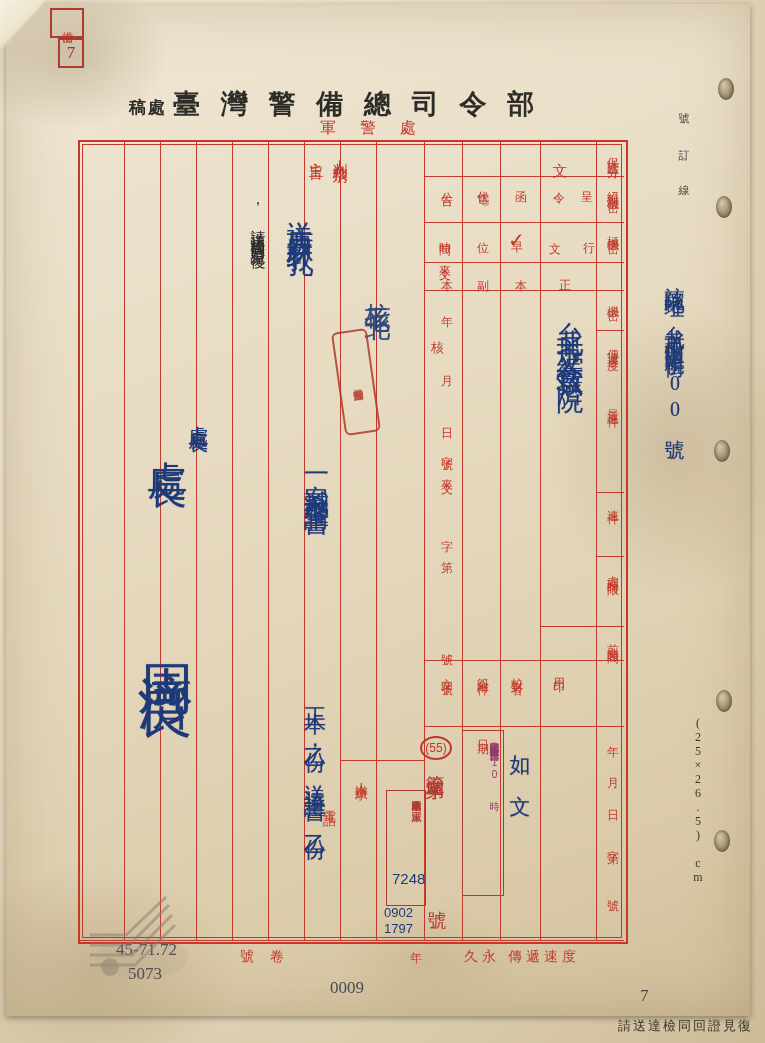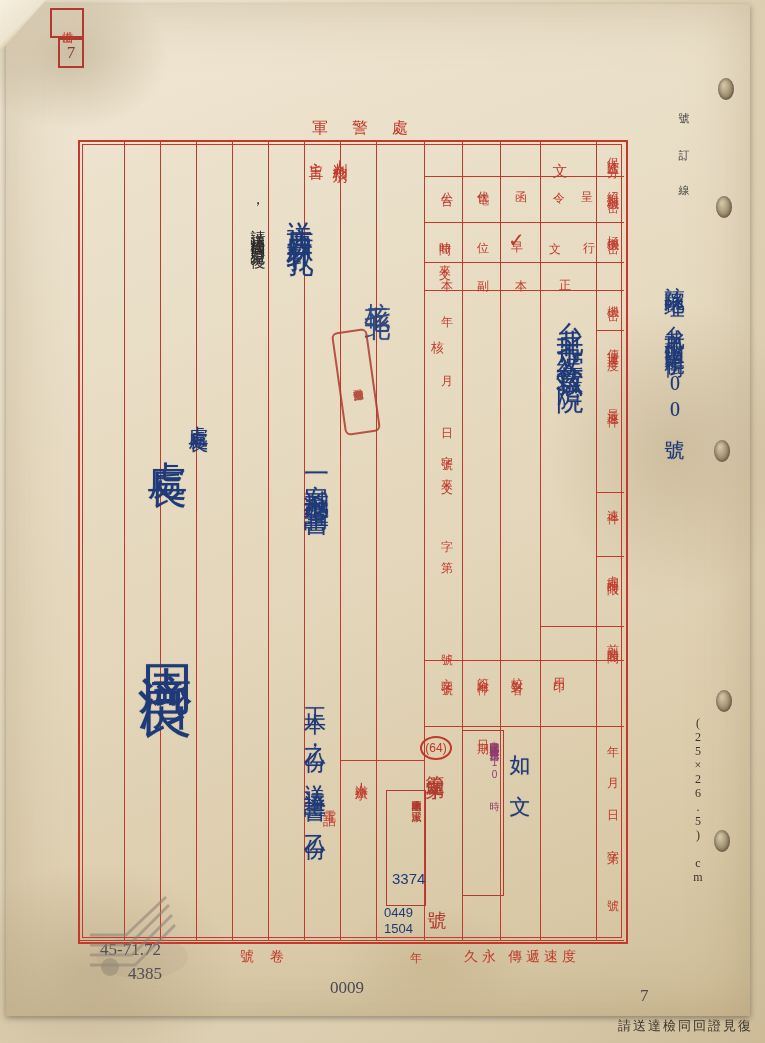--- a/index.html
+++ b/index.html
@@ -28,21 +28,21 @@
     background:radial-gradient(ellipse at 35% 30%,#d9cbab,#9d8c6d 60%,#6f6146 100%);
     box-shadow:inset 0 0 4px rgba(0,0,0,.5);}
   
   .title{
     position:absolute;left:100px;top:86px;width:470px;
     font-family:"Liberation Serif", serif;font-weight:bold;color:#2e2c28;
     font-size:27px;letter-spacing:7px;text-align:center;
   }
   .title .small{font-size:17px;letter-spacing:2px;}
   .subtitle{
-    position:absolute;left:300px;top:118px;width:130px;text-align:center;
+    position:absolute;left:308px;top:118px;width:130px;text-align:center;
     font-family:"Liberation Serif", serif;color:#c0392b;font-size:16px;letter-spacing:10px;
   }
   
   .frame{position:absolute;left:78px;top:140px;width:546px;height:800px;border:2px solid #c3392c;}
   .frame2{position:absolute;left:82px;top:144px;width:538px;height:792px;border:1px solid #c3392c;}
   
   .vr{position:absolute;top:140px;width:1px;height:800px;background:#c3392c;}
   .hr{position:absolute;height:1px;background:#c3392c;}
   
   .vtext{
@@ -95,20 +95,23 @@
   <div class="hole" style="left:716px;top:690px;"></div>
   <div class="hole" style="left:714px;top:830px;"></div>
 
   <div class="stampbox" style="left:50px;top:8px;width:30px;height:26px;font-size:12px;border-color:#b03a2e;">
     <span class="vtext tinyv" style="position:static;font-size:11px;letter-spacing:0;">檔山</span>
   </div>
   <div class="stampbox" style="left:58px;top:38px;width:22px;height:26px;font-size:17px;border-color:#b03a2e;">
     <span style="color:#8b3a2e;">7</span>
   </div>
 
+  <div class="title">
+    <span class="small" style="margin-right:6px;">稿處</span><span>臺 灣 警 備 總 司 令 部</span>
+  </div>
   <div class="subtitle">軍 警 處</div>
 
   <div class="frame"></div>
   <div class="frame2"></div>
 
   <div class="vr" style="left:124px;"></div>
   <div class="vr" style="left:160px;"></div>
   <div class="vr" style="left:196px;"></div>
   <div class="vr" style="left:232px;"></div>
   <div class="vr" style="left:268px;"></div>
@@ -185,27 +188,27 @@
   <div class="vtext" style="left:474px;top:730px;font-size:12px;">日期</div>
 
   <div class="hand" style="left:506px;top:738px;font-size:21px;letter-spacing:8px;">如 文</div>
 
   <div style="position:absolute;left:462px;top:730px;width:36px;height:160px;border:1px solid #b03a2e;
               color:#8e3b6b;font-size:10px;writing-mode:vertical-rl;text-orientation:upright;
               letter-spacing:1px;padding:2px;overflow:hidden;">中華民國陸拾肆年貳月念日 10 時</div>
 
   <div style="position:absolute;left:420px;top:736px;width:40px;height:170px;">
     <div style="position:absolute;left:0;top:0;border:2px solid #c0392b;border-radius:50%;
-                width:28px;height:20px;color:#c0392b;font-size:12px;text-align:center;line-height:20px;">(64)</div>
+                width:28px;height:20px;color:#c0392b;font-size:12px;text-align:center;line-height:20px;">(55)</div>
     <div class="vtext" style="left:2px;top:24px;font-size:19px;letter-spacing:2px;color:#b03a2e;">節處字第</div>
   </div>
-  <div style="position:absolute;left:392px;top:870px;color:#1e3a78;font-size:15px;">3374</div>
+  <div style="position:absolute;left:392px;top:870px;color:#1e3a78;font-size:15px;">7248</div>
   <div class="vtext" style="left:424px;top:896px;font-size:19px;color:#b03a2e;">號</div>
-  <div style="position:absolute;left:384px;top:905px;color:#1e3a78;font-size:13px;">0449</div>
-  <div style="position:absolute;left:384px;top:921px;color:#1e3a78;font-size:13px;">1504</div>
+  <div style="position:absolute;left:384px;top:905px;color:#1e3a78;font-size:13px;">0902</div>
+  <div style="position:absolute;left:384px;top:921px;color:#1e3a78;font-size:13px;">1797</div>
 
   <div class="vtext" style="left:352px;top:772px;font-size:13px;">人辦承</div>
   <div class="vtext" style="left:320px;top:800px;font-size:13px;">電話：</div>
 
   <div style="position:absolute;left:386px;top:790px;width:34px;height:110px;border:1px solid #b03a2e;
               color:#b03a2e;font-size:10px;writing-mode:vertical-rl;text-orientation:upright;padding:2px;overflow:hidden;">軍法處承辦人印 減家正</div>
 
   <div class="vtext" style="left:428px;top:330px;font-size:13px;">核</div>
   <div class="hand" style="left:360px;top:282px;font-size:26px;letter-spacing:4px;opacity:.9;">核七二北</div>
   <div class="ovalstamp" style="left:338px;top:330px;width:32px;height:100px;border-radius:6px;font-size:10px;
@@ -226,22 +229,22 @@
 
   <div class="hand" style="left:662px;top:270px;font-size:20px;letter-spacing:4px;">該院地址：台北市松山區龍視街200號</div>
   <div class="rotated-right" style="left:690px;top:716px;font-size:12px;color:#3a352c;">(25×26.5) cm</div>
   <div class="rotated-right" style="left:676px;top:104px;font-size:11px;color:#444;letter-spacing:12px;">號·訂·線</div>
 
   <div style="position:absolute;left:240px;top:948px;color:#c0392b;font-size:14px;letter-spacing:6px;">號 卷</div>
   <div style="position:absolute;left:508px;top:948px;color:#c0392b;font-size:14px;letter-spacing:4px;">傳遞速度</div>
   <div style="position:absolute;left:464px;top:948px;color:#c0392b;font-size:14px;letter-spacing:4px;">久永</div>
   <div style="position:absolute;left:410px;top:950px;color:#c0392b;font-size:12px;">年</div>
 
-  <div class="pencil" style="left:100px;top:940px;font-size:17px;text-align:right;">45-71.72</div>
-  <div class="pencil" style="left:128px;top:964px;font-size:17px;">4385</div>
+  <div class="pencil" style="left:116px;top:940px;font-size:17px;text-align:right;">45-71.72</div>
+  <div class="pencil" style="left:128px;top:964px;font-size:17px;">5073</div>
   <div class="pencil" style="left:330px;top:978px;font-size:17px;">0009</div>
   <div class="pencil" style="left:640px;top:986px;font-size:17px;">7</div>
 
   <svg class="logo" viewBox="0 0 150 90">
     <g fill="none" stroke="#8a8176" stroke-width="3">
       <path d="M10 70 L55 70 L95 30"></path>
       <path d="M10 60 L52 60 L92 20"></path>
       <path d="M10 50 L49 50 L89 10"></path>
       <path d="M10 40 L46 40 L86 2"></path>
     </g>

